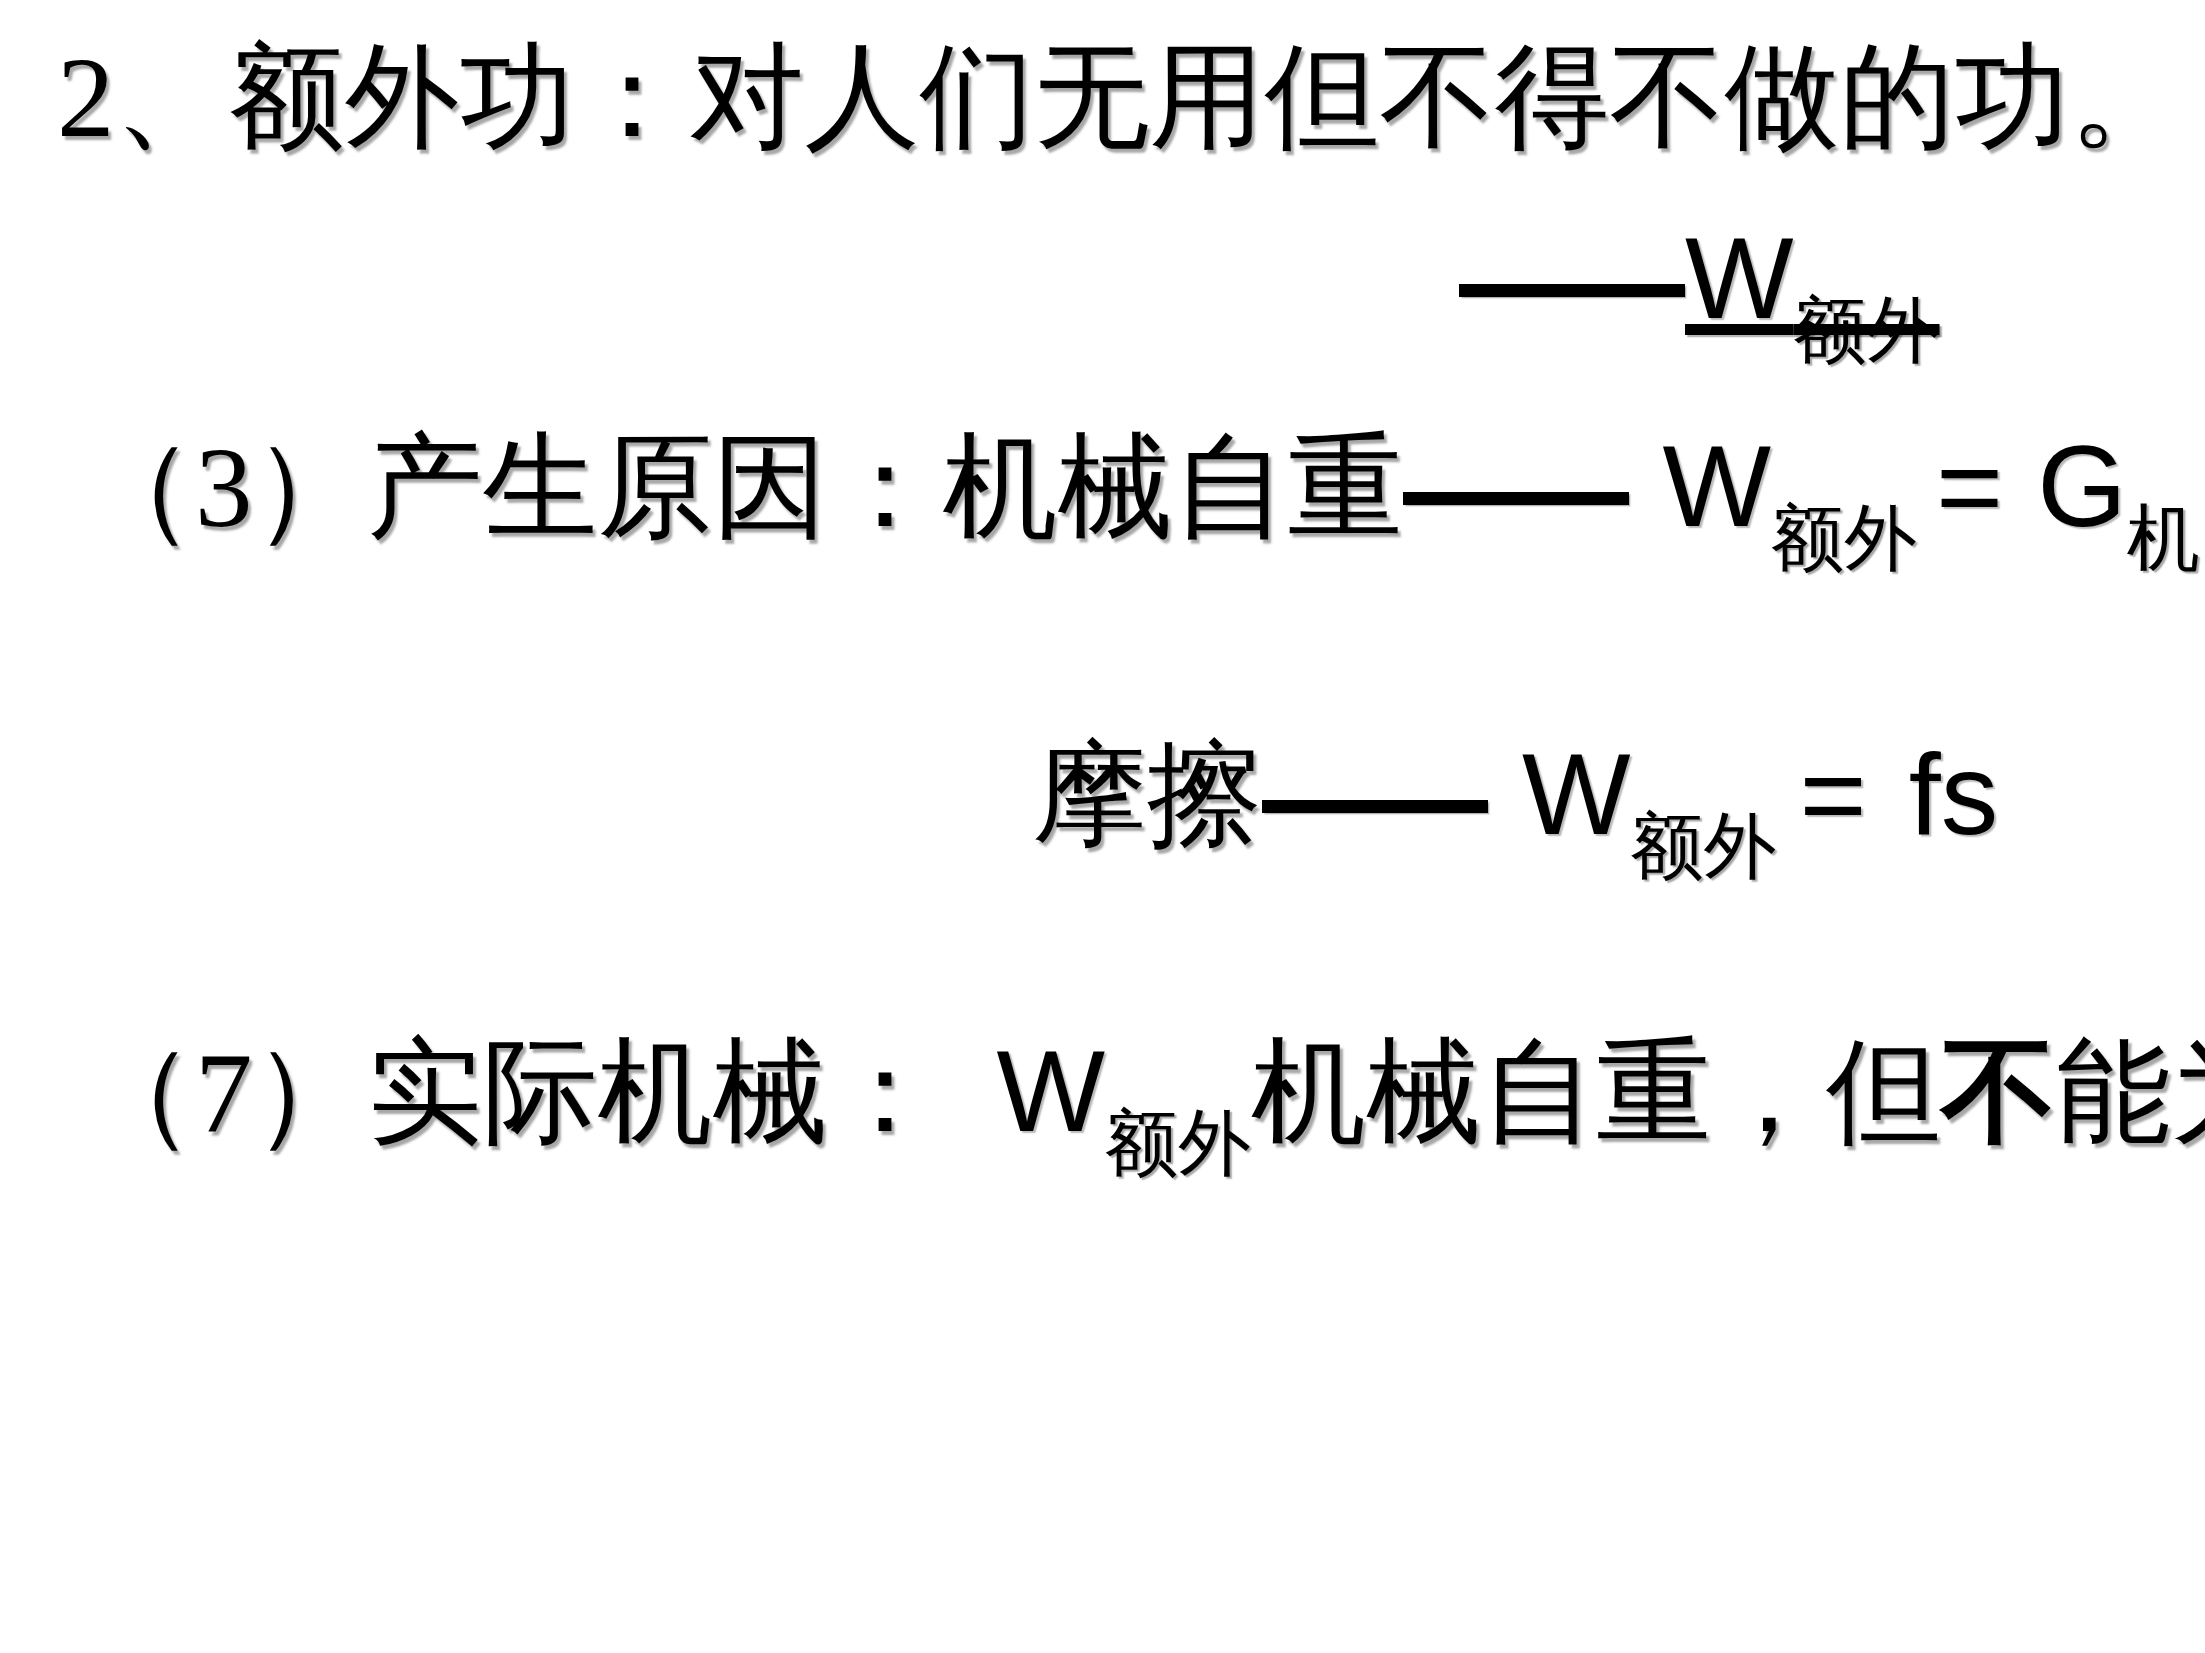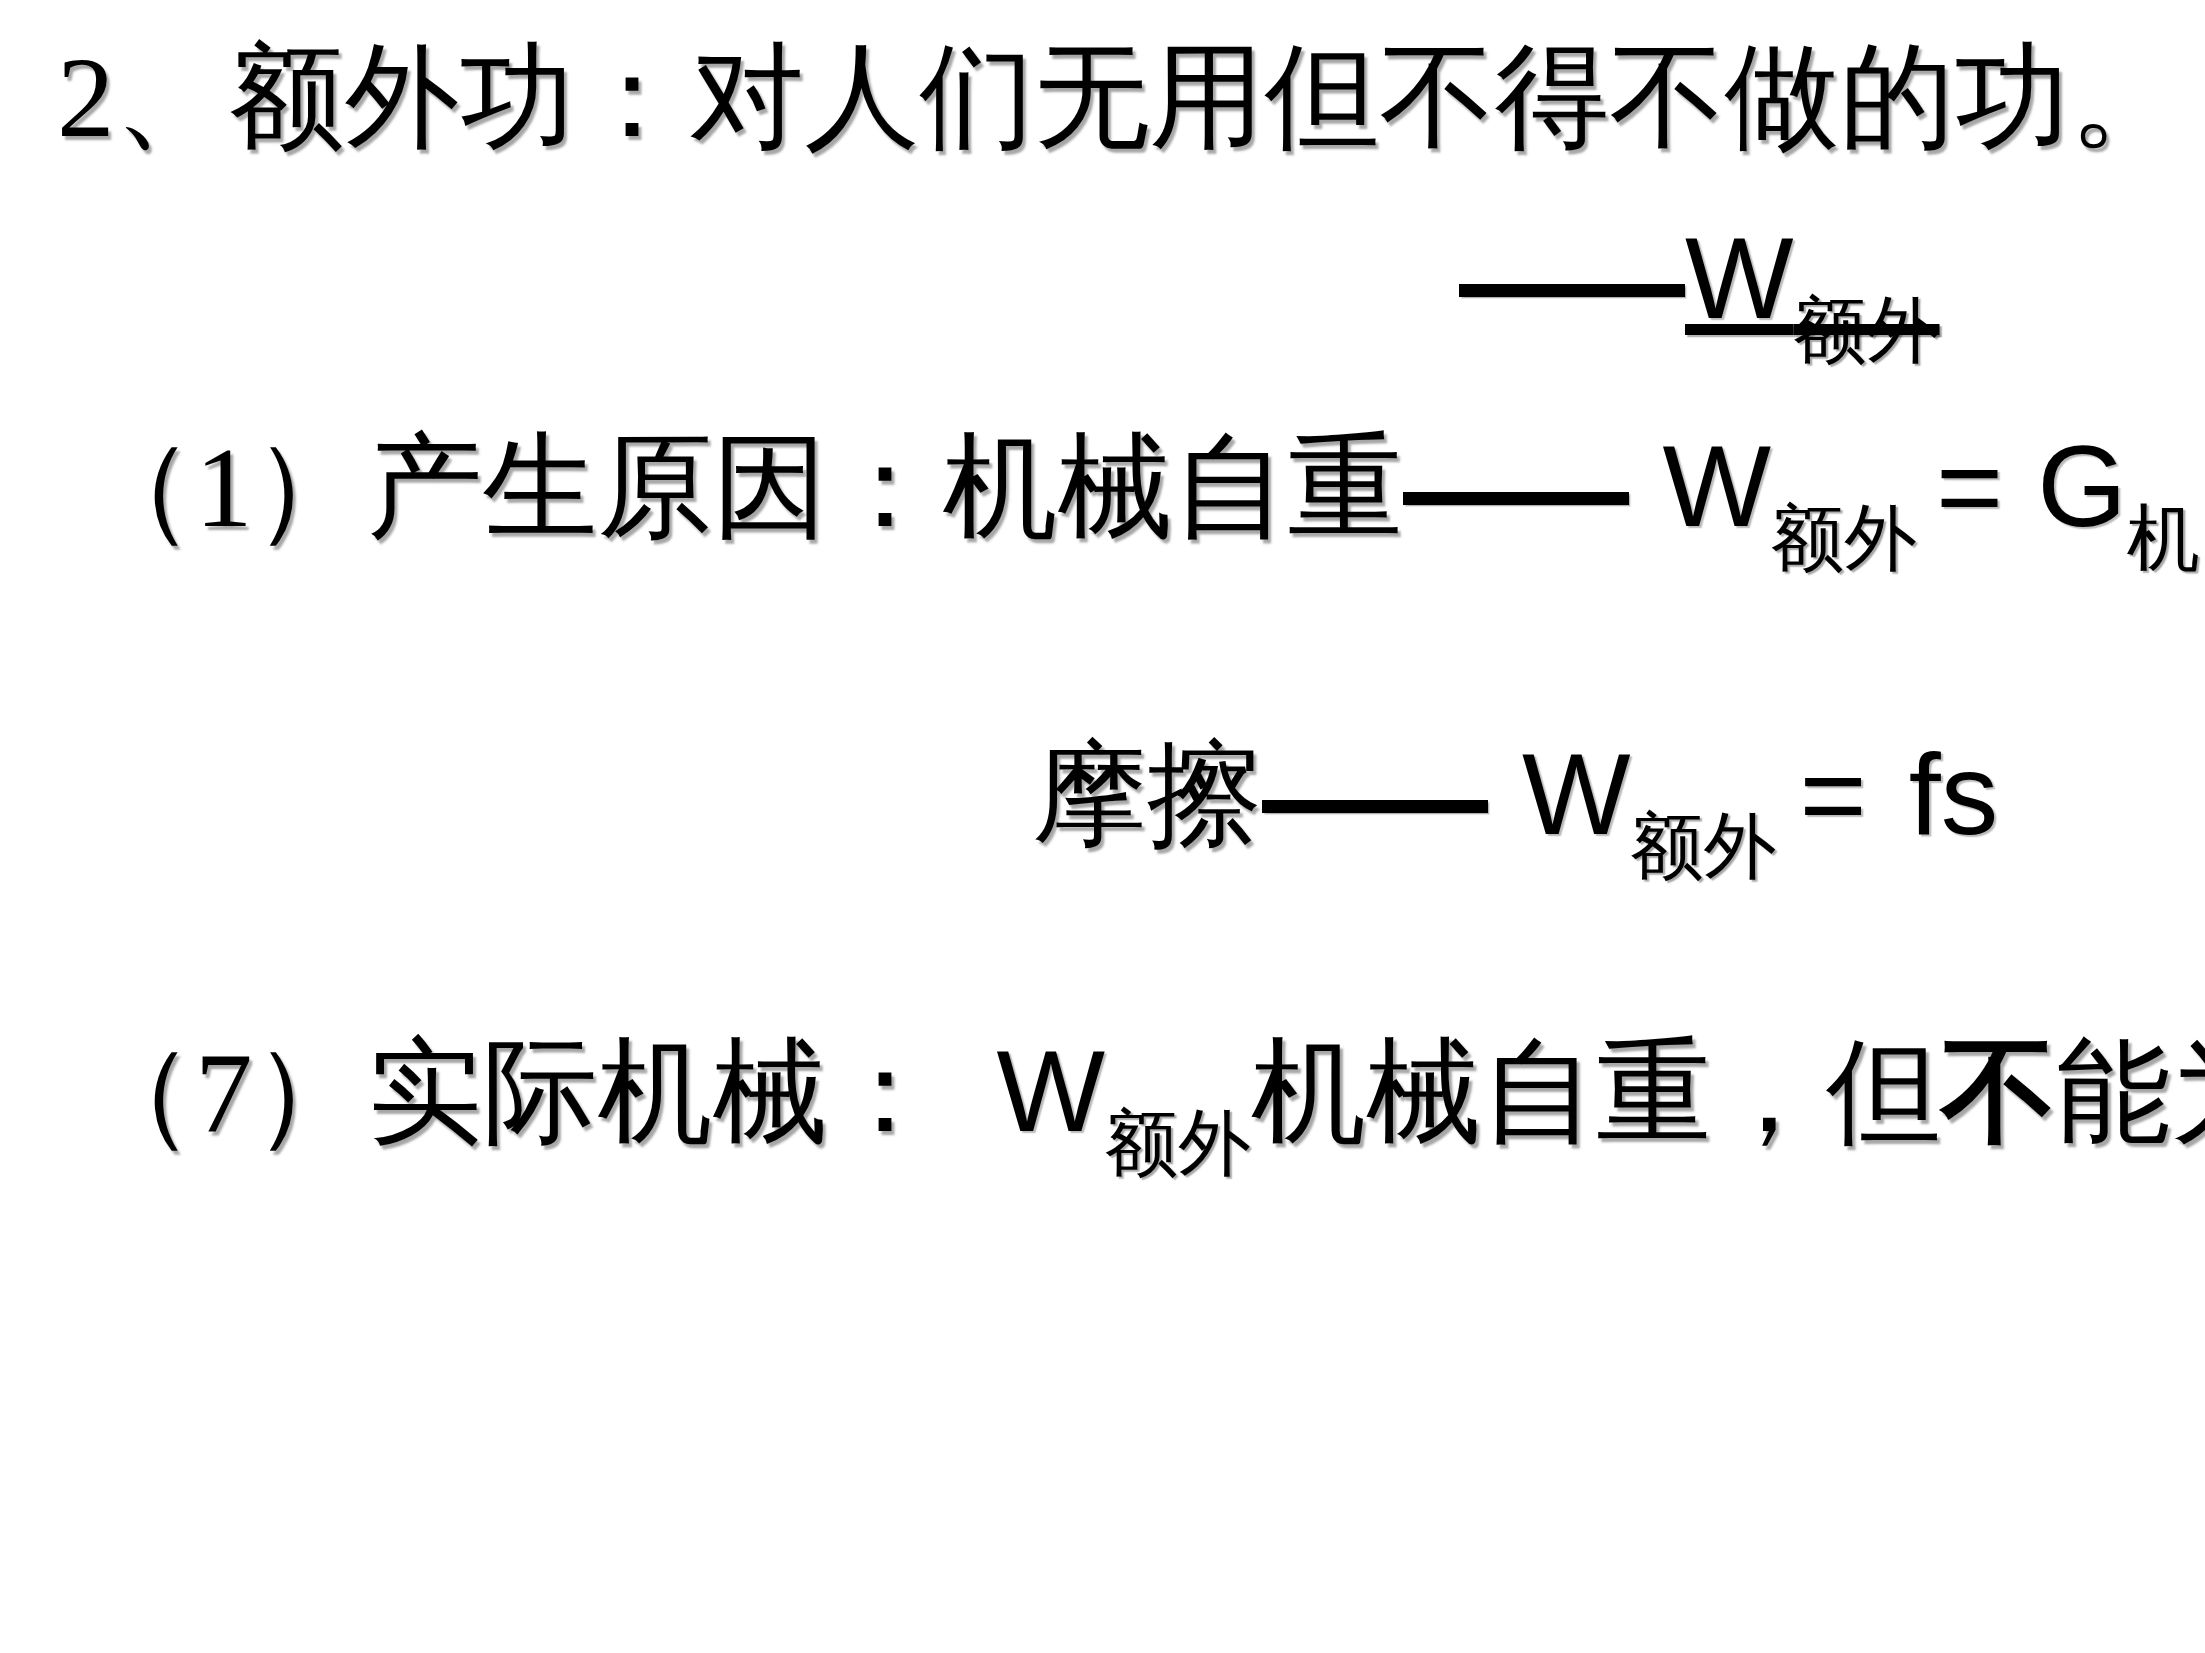--- a/index.html
+++ b/index.html
@@ -72,21 +72,21 @@
 
   <div class="line l1">
     <span class="cjk">2、额外功：对人们无用但不得不做的功。</span>
   </div>
 
   <div class="line l2">
     <span class="dash">——</span><span class="lat">W</span><span class="cjk sub">额外</span>
   </div>
 
   <div class="line l3">
-    <span class="cjk">（1）产生原因：机械自重</span><span class="dash">——</span><span class="lat wgap">W</span><span class="cjk sub">额外</span><span class="lat eq">=</span><span class="lat">G</span><span class="cjk sub">机</span><span class="lat">h</span>
+    <span class="cjk">（3）产生原因：机械自重</span><span class="dash">——</span><span class="lat wgap">W</span><span class="cjk sub">额外</span><span class="lat eq">=</span><span class="lat">G</span><span class="cjk sub">机</span><span class="lat">h</span>
   </div>
 
   <div class="line l4">
     <span class="cjk">摩擦</span><span class="dash">——</span><span class="lat wgap">W</span><span class="cjk sub">额外</span><span class="lat eq">=</span><span class="lat">fs</span>
   </div>
 
   <div class="line l5">
     <span class="cjk">（7）实际机械：</span><span class="lat wsym-actual">W</span><span class="cjk sub">额外</span><span class="cjk">机械自重，但</span><span class="cjk bold">不</span><span class="cjk">能为</span>
   </div>
 

